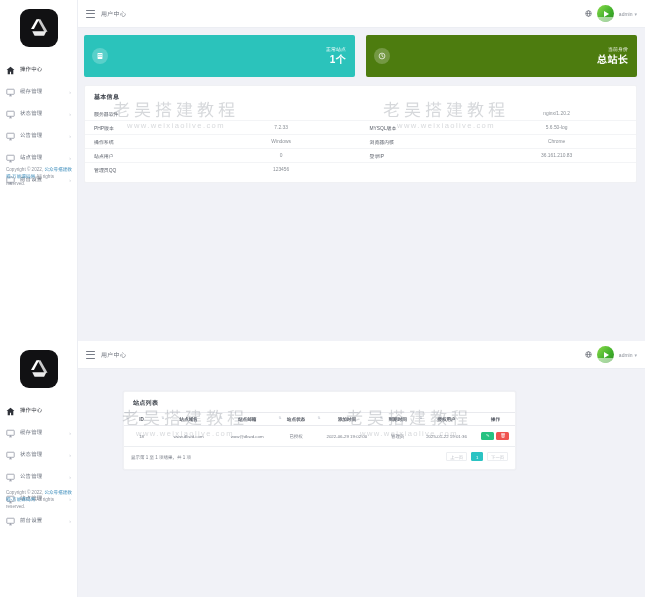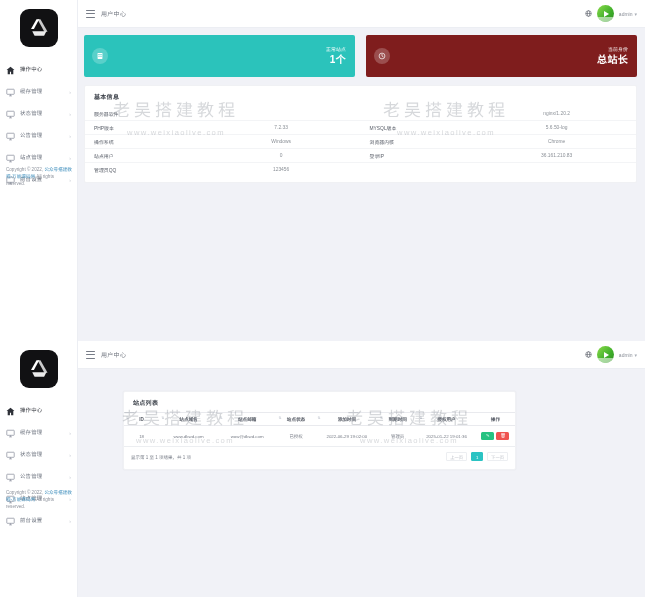--- a/index.html
+++ b/index.html
@@ -386,21 +386,21 @@
   .wm .wm-cn {
     font-size: 17px;
     letter-spacing: 4px;
     font-weight: 500;
     display: block;
   }
   .wm .wm-url {
     font-size: 7.6px;
     letter-spacing: 1.4px;
     display: block;
-    margin-top: 9px;
+    margin-top: 2px;
   }
 
   .screen-divider {
     position: absolute;
     left: 0; right: 0;
     height: 1px;
     background: #e2e4e9;
   }
 </style>
 </head>
@@ -531,21 +531,21 @@
               <rect x="9" y="7.5" width="2" height="2" fill="#2bc3bb"></rect>
             </svg>
         </span>
         <span class="card-text">
           <span class="card-label">正常站点</span>
           <span class="card-value">1个</span>
         </span>
       </div>
 
 
-      <div class="card" style="background:#7f1d1d">
+      <div class="card" style="background:#4d7c0f">
         <span class="card-icon">
           <svg width="8" height="8" viewBox="0 0 16 16" fill="none" stroke="#ffffff" stroke-width="1.4">
               <circle cx="8" cy="8" r="5.8"></circle>
               <path d="M8 4.6V8l2.4 1.6" stroke-linecap="round"></path>
             </svg>
         </span>
         <span class="card-text">
           <span class="card-label">当前身份</span>
           <span class="card-value">总站长</span>
         </span>

